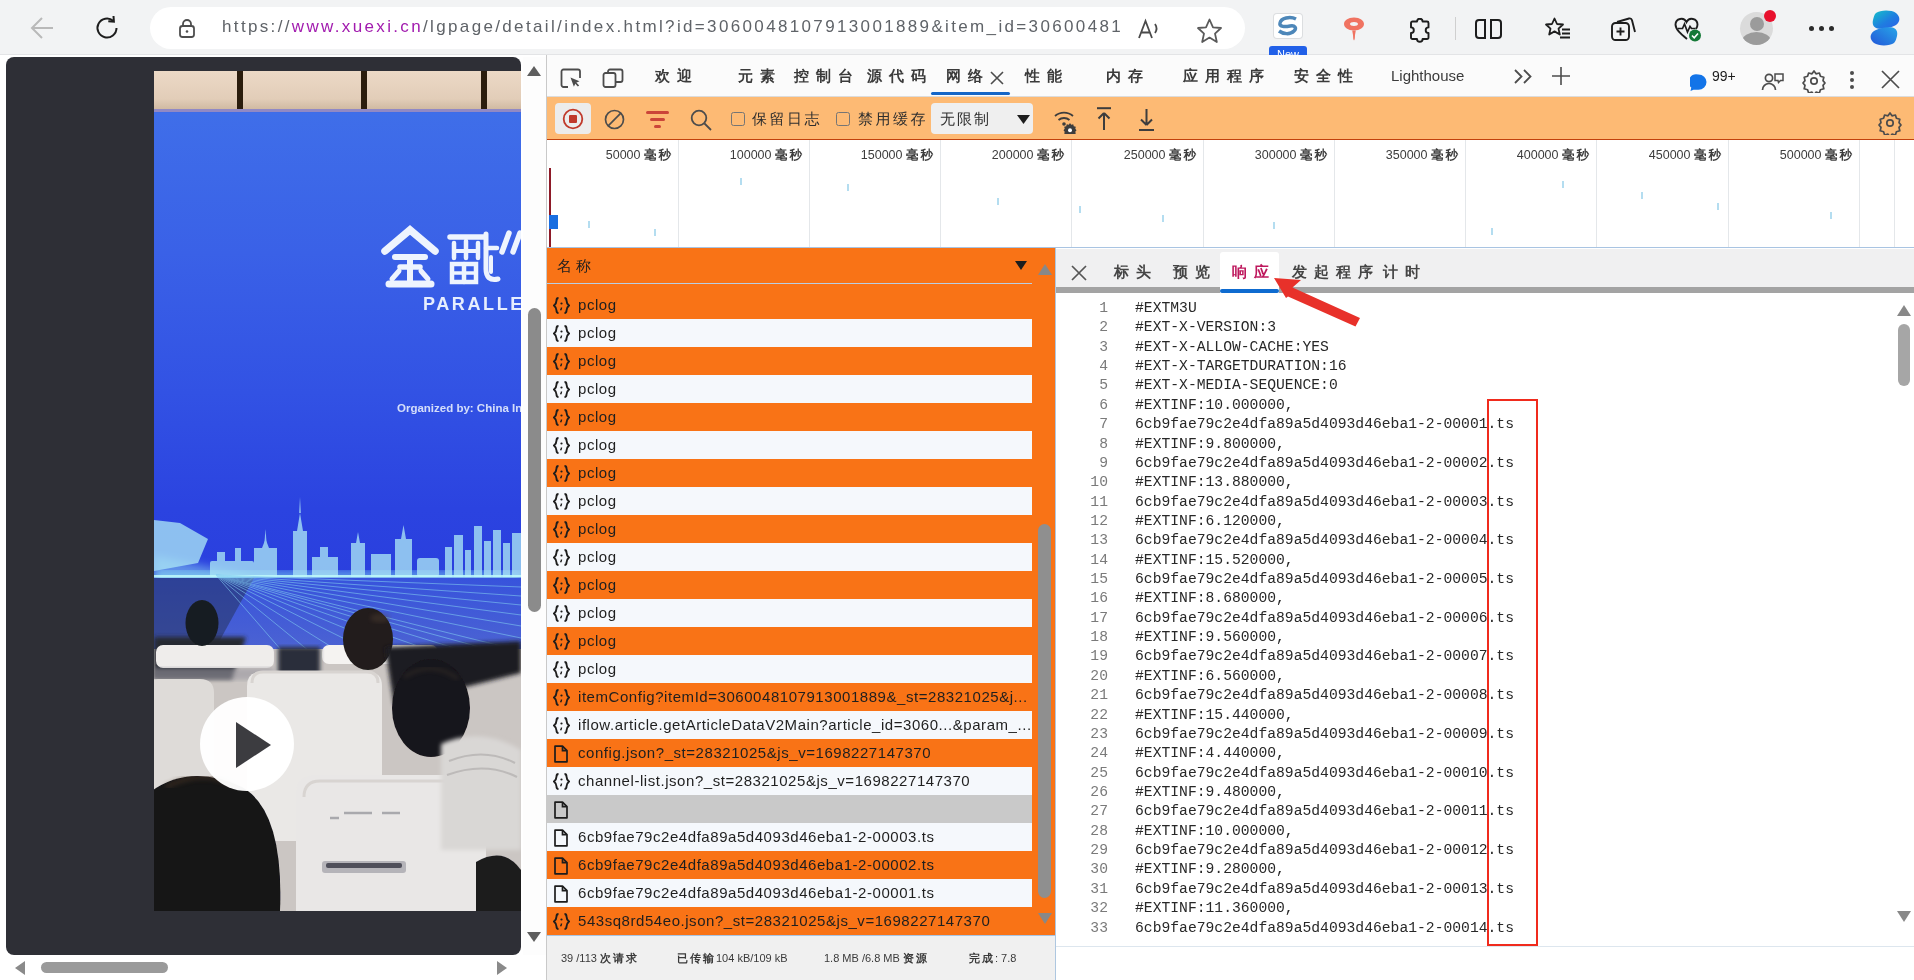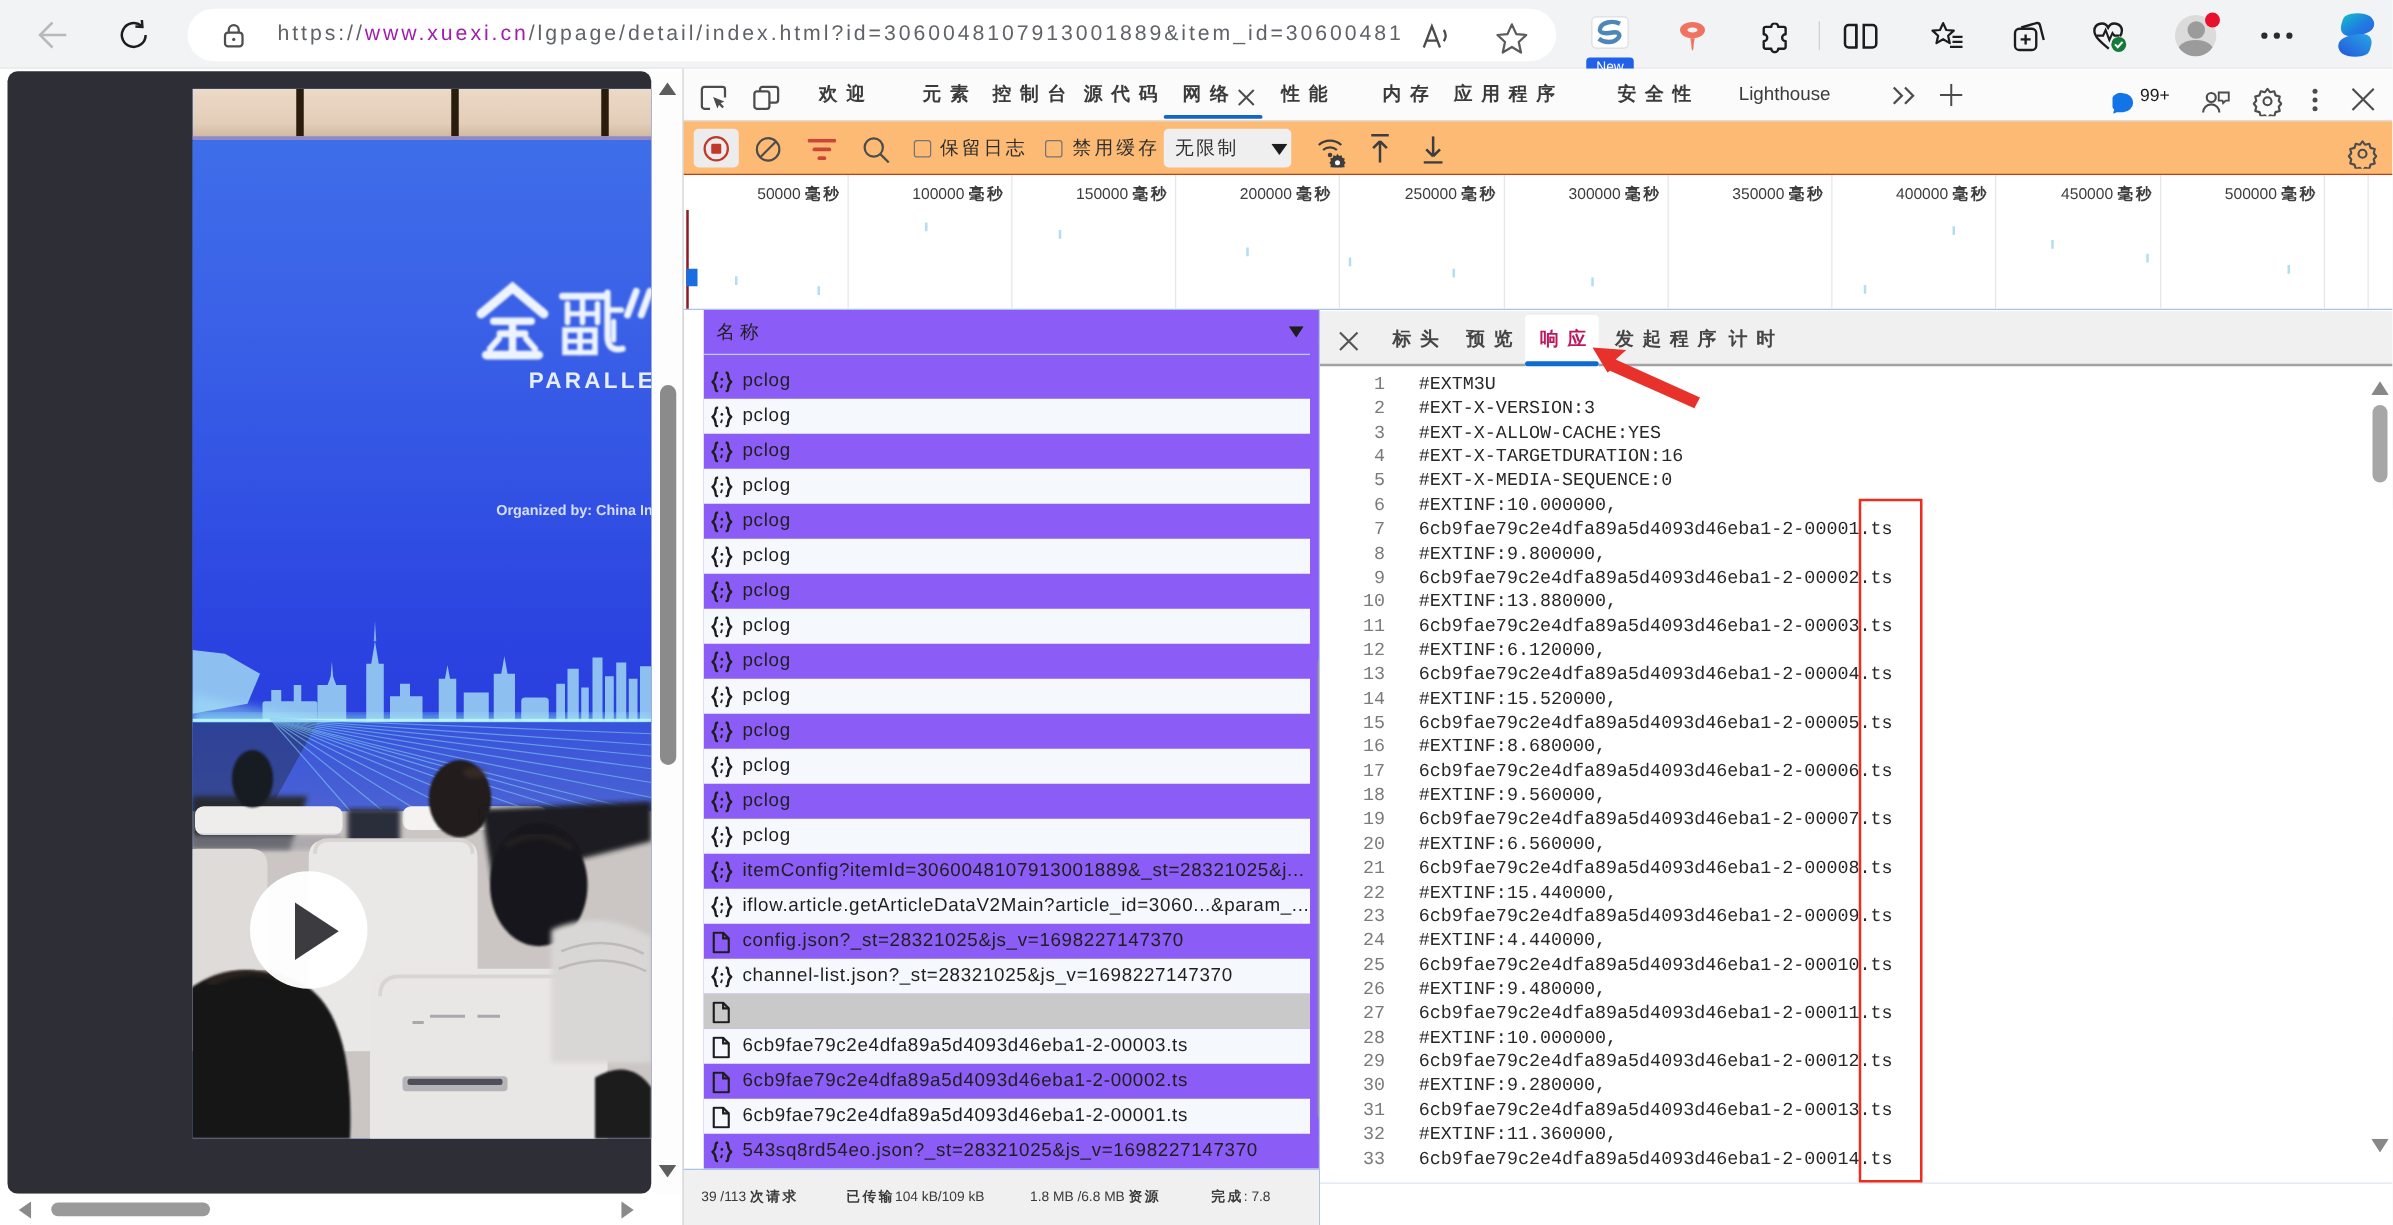--- a/index.html
+++ b/index.html
@@ -308,21 +308,21 @@
     <div class="tab cjk" style="left:191px">元素</div>
     <div class="tab cjk" style="left:247px">控制台</div>
     <div class="tab cjk" style="left:320px">源代码</div>
     <div class="tab cjk" style="left:399px">网络</div>
     <svg class="ico" style="left:443px;top:16px" width="14" height="14" viewBox="0 0 14 14">
         <path d="M1 1 L13 13 M13 1 L1 13" stroke="#4c4c4c" stroke-width="1.6"></path>
       </svg>
     <div class="abs" style="left:384px;top:37px;width:79px;height:3px;background:#1466c8;border-radius:1.5px;"></div>
     <div class="tab cjk" style="left:478px">性能</div>
     <div class="tab cjk" style="left:559px">内存</div>
-    <div class="tab cjk" style="left:616px">应用程序</div>
+    <div class="tab cjk" style="left:636px">应用程序</div>
     <div class="tab cjk" style="left:747px">安全性</div>
     <div class="tab" style="left:844px">Lighthouse</div>
     <svg class="ico" style="left:966px;top:14px" width="22" height="15" viewBox="0 0 22 15">
         <path d="M2 1 L8.5 7.5 L2 14 M11 1 L17.5 7.5 L11 14" stroke="#4c4c4c" stroke-width="1.8" fill="none"></path>
       </svg>
     <svg class="ico" style="left:1005px;top:12px" width="18" height="18" viewBox="0 0 18 18">
         <path d="M9 0 V18 M0 9 H18" stroke="#4c4c4c" stroke-width="1.6"></path>
       </svg>
     <svg class="ico" style="left:1143px;top:19px" width="17" height="17" viewBox="0 0 17 17">
         <path d="M8.5 0.5 a8 7.6 0 0 1 0 15.2 h-5 l-3 1.3 l0.8 -3.4 a8 7.6 0 0 1 7.2 -13.1 Z" fill="#1374e8"></path>
@@ -426,21 +426,21 @@
       <div class="tick" style="left:726px;top:82px"></div>
     <div class="tick" style="left:944px;top:88px"></div>
       <div class="tick" style="left:1015px;top:41px"></div>
     <div class="tick" style="left:1094px;top:52px"></div>
       <div class="tick" style="left:1170px;top:63px"></div>
     <div class="tick" style="left:1283px;top:72px"></div>
     <div class="abs" style="left:2px;top:28px;width:2px;height:79px;background:#8e1a28;"></div>
     <div class="abs" style="left:2px;top:75px;width:9px;height:14px;background:#1a6ee0;"></div>
   </div>
 
-  <div class="abs" id="dt-names" style="left:16px;top:193px;width:508px;height:687px;background:#8b5cf6;overflow:hidden;">
+  <div class="abs" id="dt-names" style="left:0;top:193px;width:508px;height:687px;background:#f97316;overflow:hidden;">
     <div class="abs" style="left:10px;top:0;height:35px;line-height:35px;font-size:15px;color:#1f1f1f;letter-spacing:4px;">名称</div>
     <svg class="ico" style="left:468px;top:13px" width="12" height="9" viewBox="0 0 12 9">
         <path d="M0 0 H12 L6 9 Z" fill="#1d1d1d"></path>
       </svg>
     <div class="abs" style="left:0;top:35px;width:485px;height:1px;background:#b9cfe4;"></div>
     <div class="abs" style="left:31px;top:36px;width:60px;height:7px;overflow:hidden;"></div>
     <div id="rows">
       <div class="row" style="top:43px;">
           <svg class="ric" width="17" height="17" viewBox="0 0 17 17">
             <path d="M5.5 1 C3.5 1 3.5 2 3.5 3.5 C3.5 6 3 6.8 1 8.5 C3 10.2 3.5 11 3.5 13.5 C3.5 15 3.5 16 5.5 16" fill="none" stroke="#1d1d1d" stroke-width="1.9"></path>
@@ -651,21 +651,21 @@
   <div class="abs" style="left:508px;top:193px;width:1px;height:732px;background:#aec7e0;"></div>
 
   <div class="abs" id="dt-status" style="left:0;top:880px;width:508px;height:45px;background:#f0f0f0;border-top:1px solid #a9c4e2;box-sizing:border-box;font-size:11px;color:#3a3a3a;">
     <div class="abs" style="left:14px;top:0;height:44px;line-height:44px;white-space:nowrap;">39 /113 <span class="cjk2">次请求</span></div>
     <div class="abs" style="left:130px;top:0;height:44px;line-height:44px;white-space:nowrap;"><span class="cjk2">已传输</span>104 kB/109 kB</div>
     <div class="abs" style="left:277px;top:0;height:44px;line-height:44px;white-space:nowrap;">1.8 MB /6.8 MB <span class="cjk2">资源</span></div>
     <div class="abs" style="left:422px;top:0;height:44px;line-height:44px;white-space:nowrap;"><span class="cjk2">完成</span>: 7.8</div>
   </div>
 
   <div class="abs" id="dt-right" style="left:509px;top:193px;width:858px;height:732px;background:#ffffff;">
-    <div class="abs" style="left:0;top:1px;width:858px;height:44px;background:#f0f0f1;border-bottom:2px solid #a3a3a3;box-sizing:border-box;">
+    <div class="abs" style="left:0;top:1px;width:858px;height:44px;background:#f0f0f1;border-bottom:6px solid #a3a3a3;box-sizing:border-box;">
       <svg class="ico" style="left:15px;top:16px" width="16" height="16" viewBox="0 0 16 16">
           <path d="M1 1 L15 15 M15 1 L1 15" stroke="#555" stroke-width="1.7"></path>
         </svg>
       <div class="rtab" style="left:58px">标头</div>
       <div class="rtab" style="left:117px">预览</div>
       <div class="abs" style="left:164px;top:3px;width:59px;height:42px;background:#ffffff;border-radius:3px 3px 0 0;"></div>
       <div class="rtab" style="left:176px;color:#be185d;">响应</div>
       <div class="abs" style="left:164px;top:40px;width:59px;height:3.5px;background:#0e6bd0;border-radius:2px;"></div>
       <div class="rtab" style="left:236px">发起程序</div>
       <div class="rtab" style="left:327px">计时</div>

